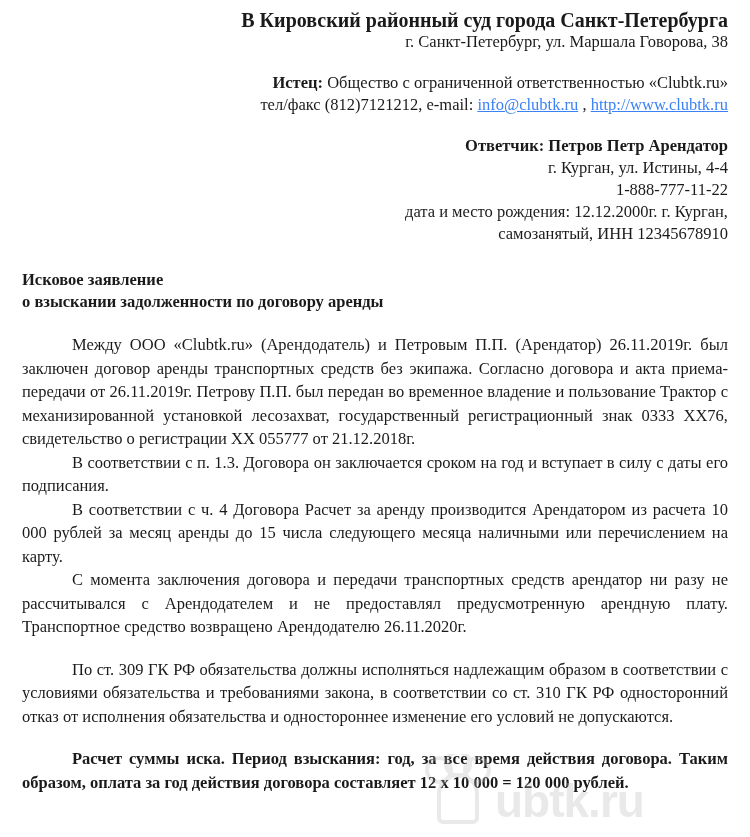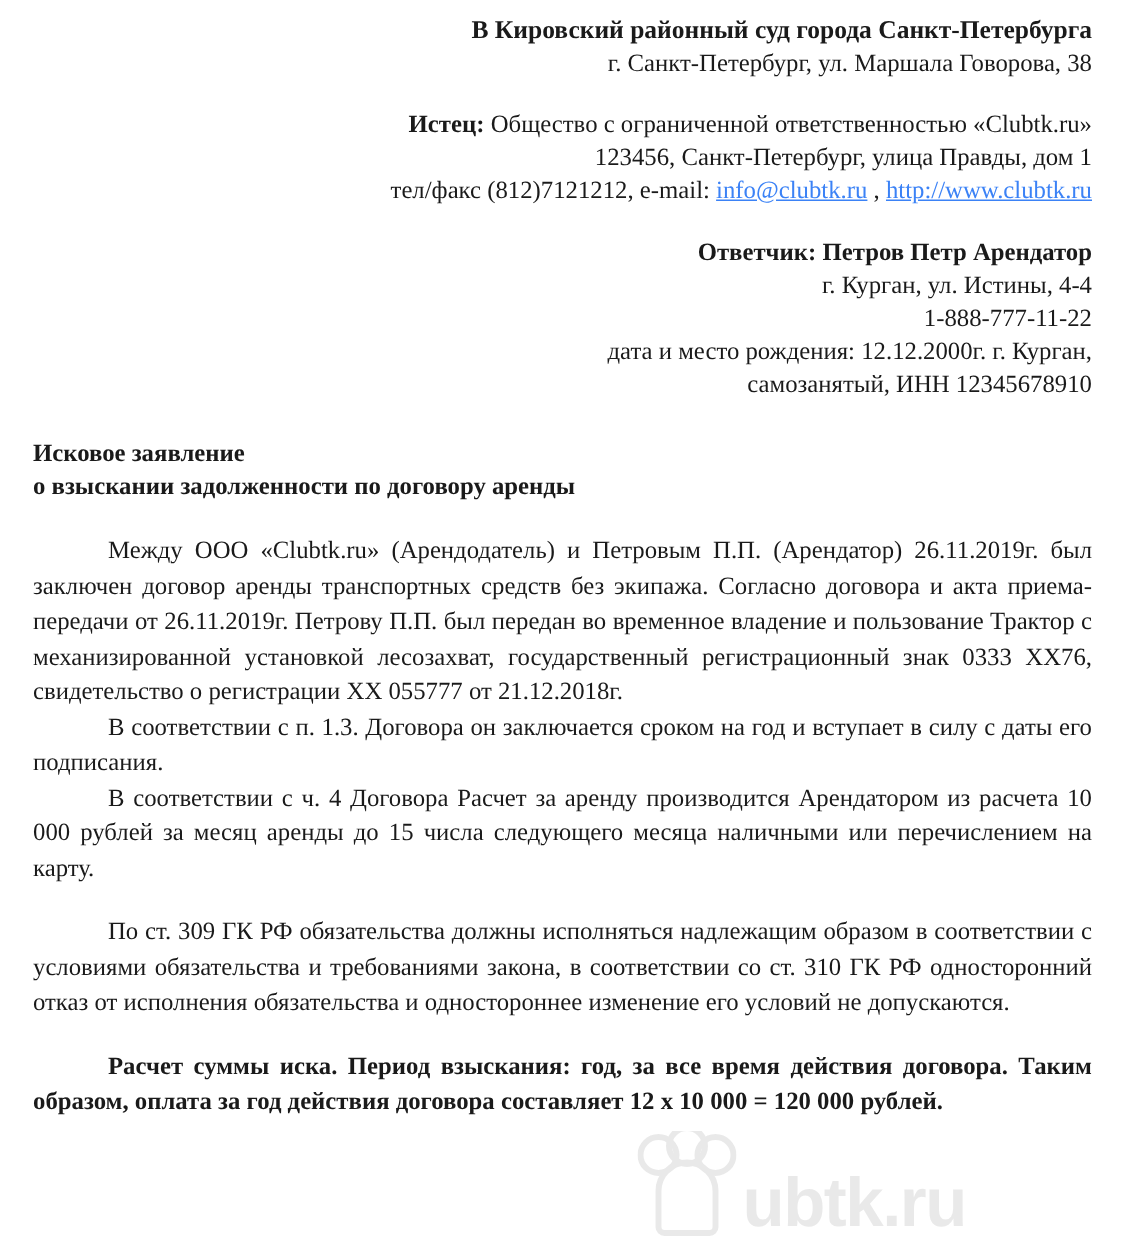--- a/index.html
+++ b/index.html
@@ -56,21 +56,21 @@
   .hdr-block {
     text-align: right;
     padding-right: 22px;
     font-size: 16.5px;
     line-height: 22px;
   }
   .hdr-block .line { white-space: nowrap; }
   .b { font-weight: bold; }
 
   .court-block { padding-top: 9px; }
-  .court-block .line1 { font-weight: bold; font-size: 17px; margin-left: 15px; }
+  .court-block .line1 { font-weight: bold; font-size: 20px; margin-left: 15px; }
   .court-block .line2 { font-size: 16.5px; }
 
   .plaintiff-block { padding-top: 19px; }
   .defendant-block { padding-top: 19px; }
   .sum-block { padding-top: 22px; }
 
   a.lnk, .lnk {
     color: #3b82f6;
     text-decoration: underline;
   }
@@ -117,21 +117,20 @@
     <div class="wm-text">ubtk.ru</div>
   </div>
 
   <div class="hdr-block court-block">
     <div class="line line1">В Кировский районный суд города Санкт-Петербурга</div>
     <div class="line line2">г. Санкт-Петербург, ул. Маршала Говорова, 38</div>
   </div>
 
   <div class="hdr-block plaintiff-block">
     <div class="line"><span class="b">Истец:</span> <span>Общество с ограниченной ответственностью «Clubtk.ru»</span></div>
-    <div class="line">123456, Санкт-Петербург, улица Правды, дом 1</div>
     <div class="line"><span>тел/факс (812)7121212, e-mail:</span> <a class="lnk" href="#">info@clubtk.ru</a> <span>,</span> <a class="lnk" href="#">http://www.clubtk.ru</a></div>
   </div>
 
   <div class="hdr-block defendant-block">
     <div class="line"><span class="b">Ответчик:</span> <span class="b">Петров Петр Арендатор</span></div>
     <div class="line">г. Курган, ул. Истины, 4-4</div>
     <div class="line">1-888-777-11-22</div>
     <div class="line">дата и место рождения: 12.12.2000г. г. Курган,</div>
     <div class="line">самозанятый, ИНН 12345678910</div>
   </div>
@@ -139,17 +138,18 @@
 
   <div class="title">
     <div class="t1">Исковое заявление</div>
     <div class="t2">о взыскании задолженности по договору аренды</div>
   </div>
 
   <div class="body">
     <p class="para">Между ООО «Clubtk.ru» (Арендодатель) и Петровым П.П. (Арендатор) 26.11.2019г. был заключен договор аренды транспортных средств без экипажа. Согласно договора и акта приема-передачи от 26.11.2019г. Петрову П.П. был передан во временное владение и пользование Трактор с механизированной установкой лесозахват, государственный регистрационный знак 0333 ХХ76, свидетельство о регистрации ХХ 055777 от 21.12.2018г.</p>
     <p class="para">В соответствии с п. 1.3. Договора он заключается сроком на год и вступает в силу с даты его подписания.</p>
     <p class="para">В соответствии с ч. 4 Договора Расчет за аренду производится Арендатором из расчета 10 000 рублей за месяц аренды до 15 числа следующего месяца наличными или перечислением на карту.</p>
+    <p class="para">С момента заключения договора и передачи транспортных средств арендатор ни разу не рассчитывался с Арендодателем и не предоставлял предусмотренную арендную плату. Транспортное средство возвращено Арендодателю 26.11.2020г.</p>
     <p class="para gap">По ст. 309 ГК РФ обязательства должны исполняться надлежащим образом в соответствии с условиями обязательства и требованиями закона, в соответствии со ст. 310 ГК РФ односторонний отказ от исполнения обязательства и одностороннее изменение его условий не допускаются.</p>
     <p class="para gap strong">Расчет суммы иска. Период взыскания: год, за все время действия договора. Таким образом, оплата за год действия договора составляет 12 х 10 000 = 120 000 рублей.</p>
   </div>
 
 </div>
 
 </body></html>

